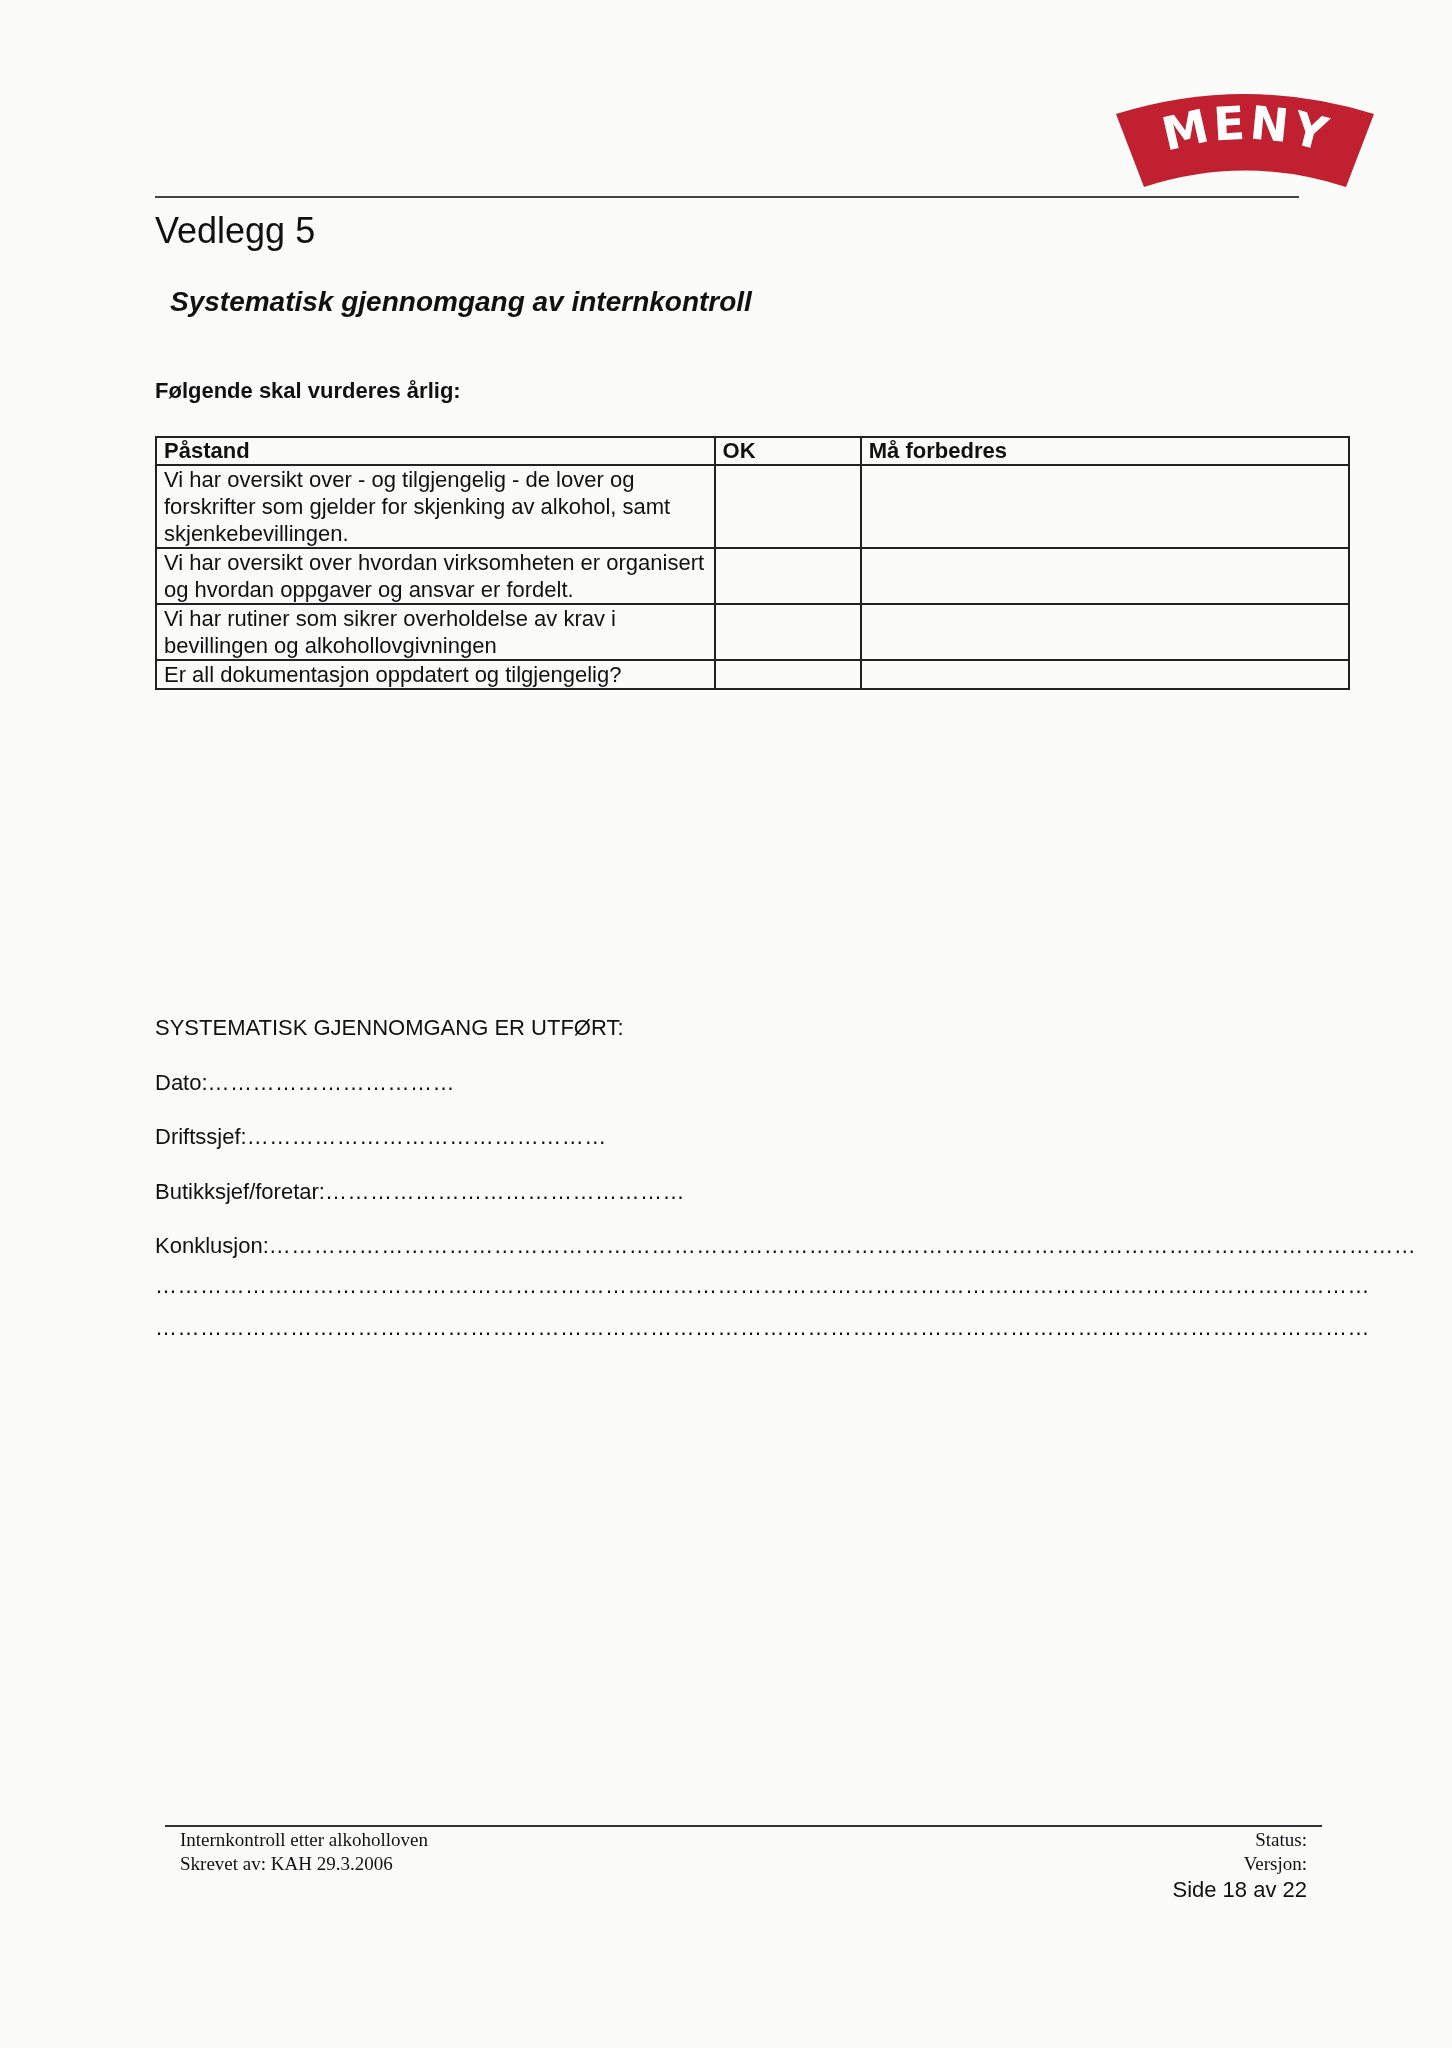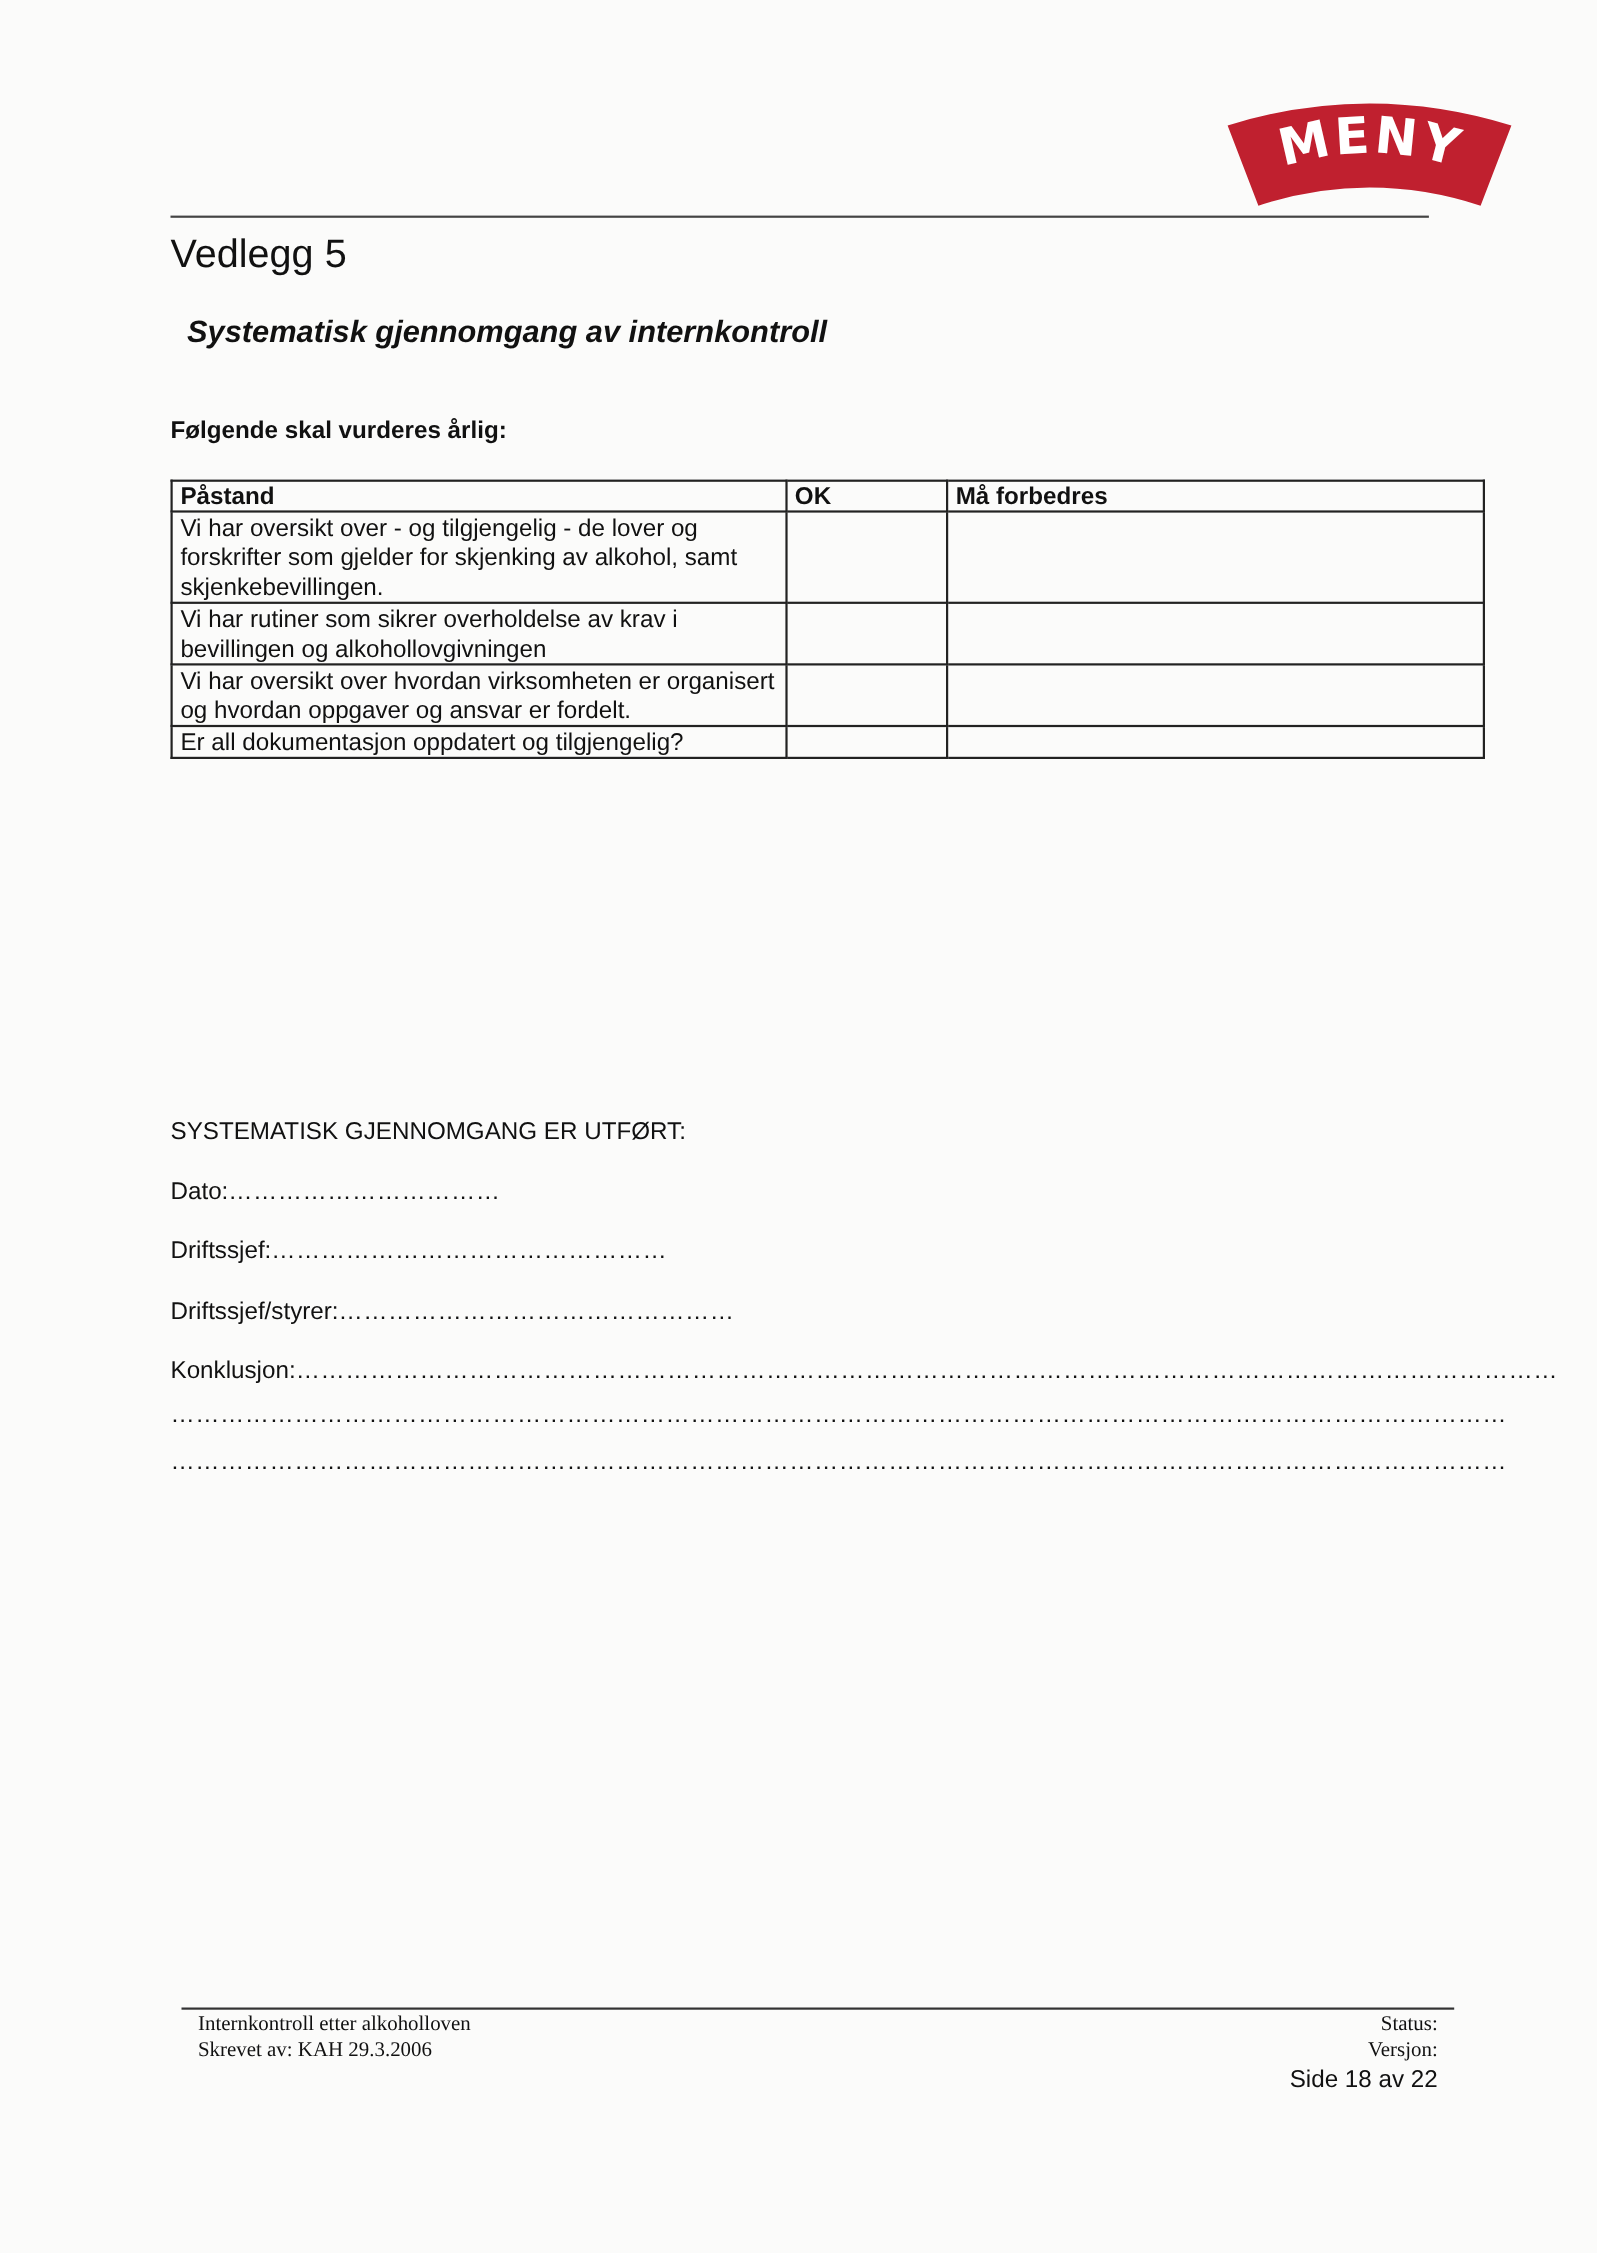--- a/index.html
+++ b/index.html
@@ -65,47 +65,47 @@
       <th>Må forbedres</th>
     </tr>
   </thead>
   <tbody>
     <tr>
       <td>Vi har oversikt over - og tilgjengelig - de lover og forskrifter som gjelder for skjenking av alkohol, samt skjenkebevillingen.</td>
       <td></td>
       <td></td>
     </tr>
     <tr>
-      <td>Vi har rutiner som sikrer overholdelse av krav i bevillingen og alkohollovgivningen</td>
+      <td>Vi har oversikt over hvordan virksomheten er organisert og hvordan oppgaver og ansvar er fordelt.</td>
       <td></td>
       <td></td>
     </tr>
     <tr>
-      <td>Vi har oversikt over hvordan virksomheten er organisert og hvordan oppgaver og ansvar er fordelt.</td>
+      <td>Vi har rutiner som sikrer overholdelse av krav i bevillingen og alkohollovgivningen</td>
       <td></td>
       <td></td>
     </tr>
     <tr>
       <td>Er all dokumentasjon oppdatert og tilgjengelig?</td>
       <td></td>
       <td></td>
     </tr>
   </tbody>
 </table>
 
 <div class="done-heading">SYSTEMATISK GJENNOMGANG ER UTFØRT:</div>
 
 <div class="field" style="top:1070px;">
   <span>Dato:</span><span class="dots">……………………………</span>
 </div>
 <div class="field" style="top:1124px;">
   <span>Driftssjef:</span><span class="dots">…………………………………………</span>
 </div>
 <div class="field" style="top:1179px;">
-  <span>Driftssjef/styrer:</span><span class="dots">…………………………………………</span>
+  <span>Butikksjef/foretar:</span><span class="dots">…………………………………………</span>
 </div>
 <div class="field" style="top:1233px;">
   <span>Konklusjon:</span><span class="dots">………………………………………………………………………………………………………………………………………</span>
 </div>
 <div class="field dots" style="top:1273px;">………………………………………………………………………………………………………………………………………………</div>
 <div class="field dots" style="top:1315px;">………………………………………………………………………………………………………………………………………………</div>
 
 <div class="footer-rule"></div>
 <div class="footer-left">
   <div>Internkontroll etter alkoholloven</div>

